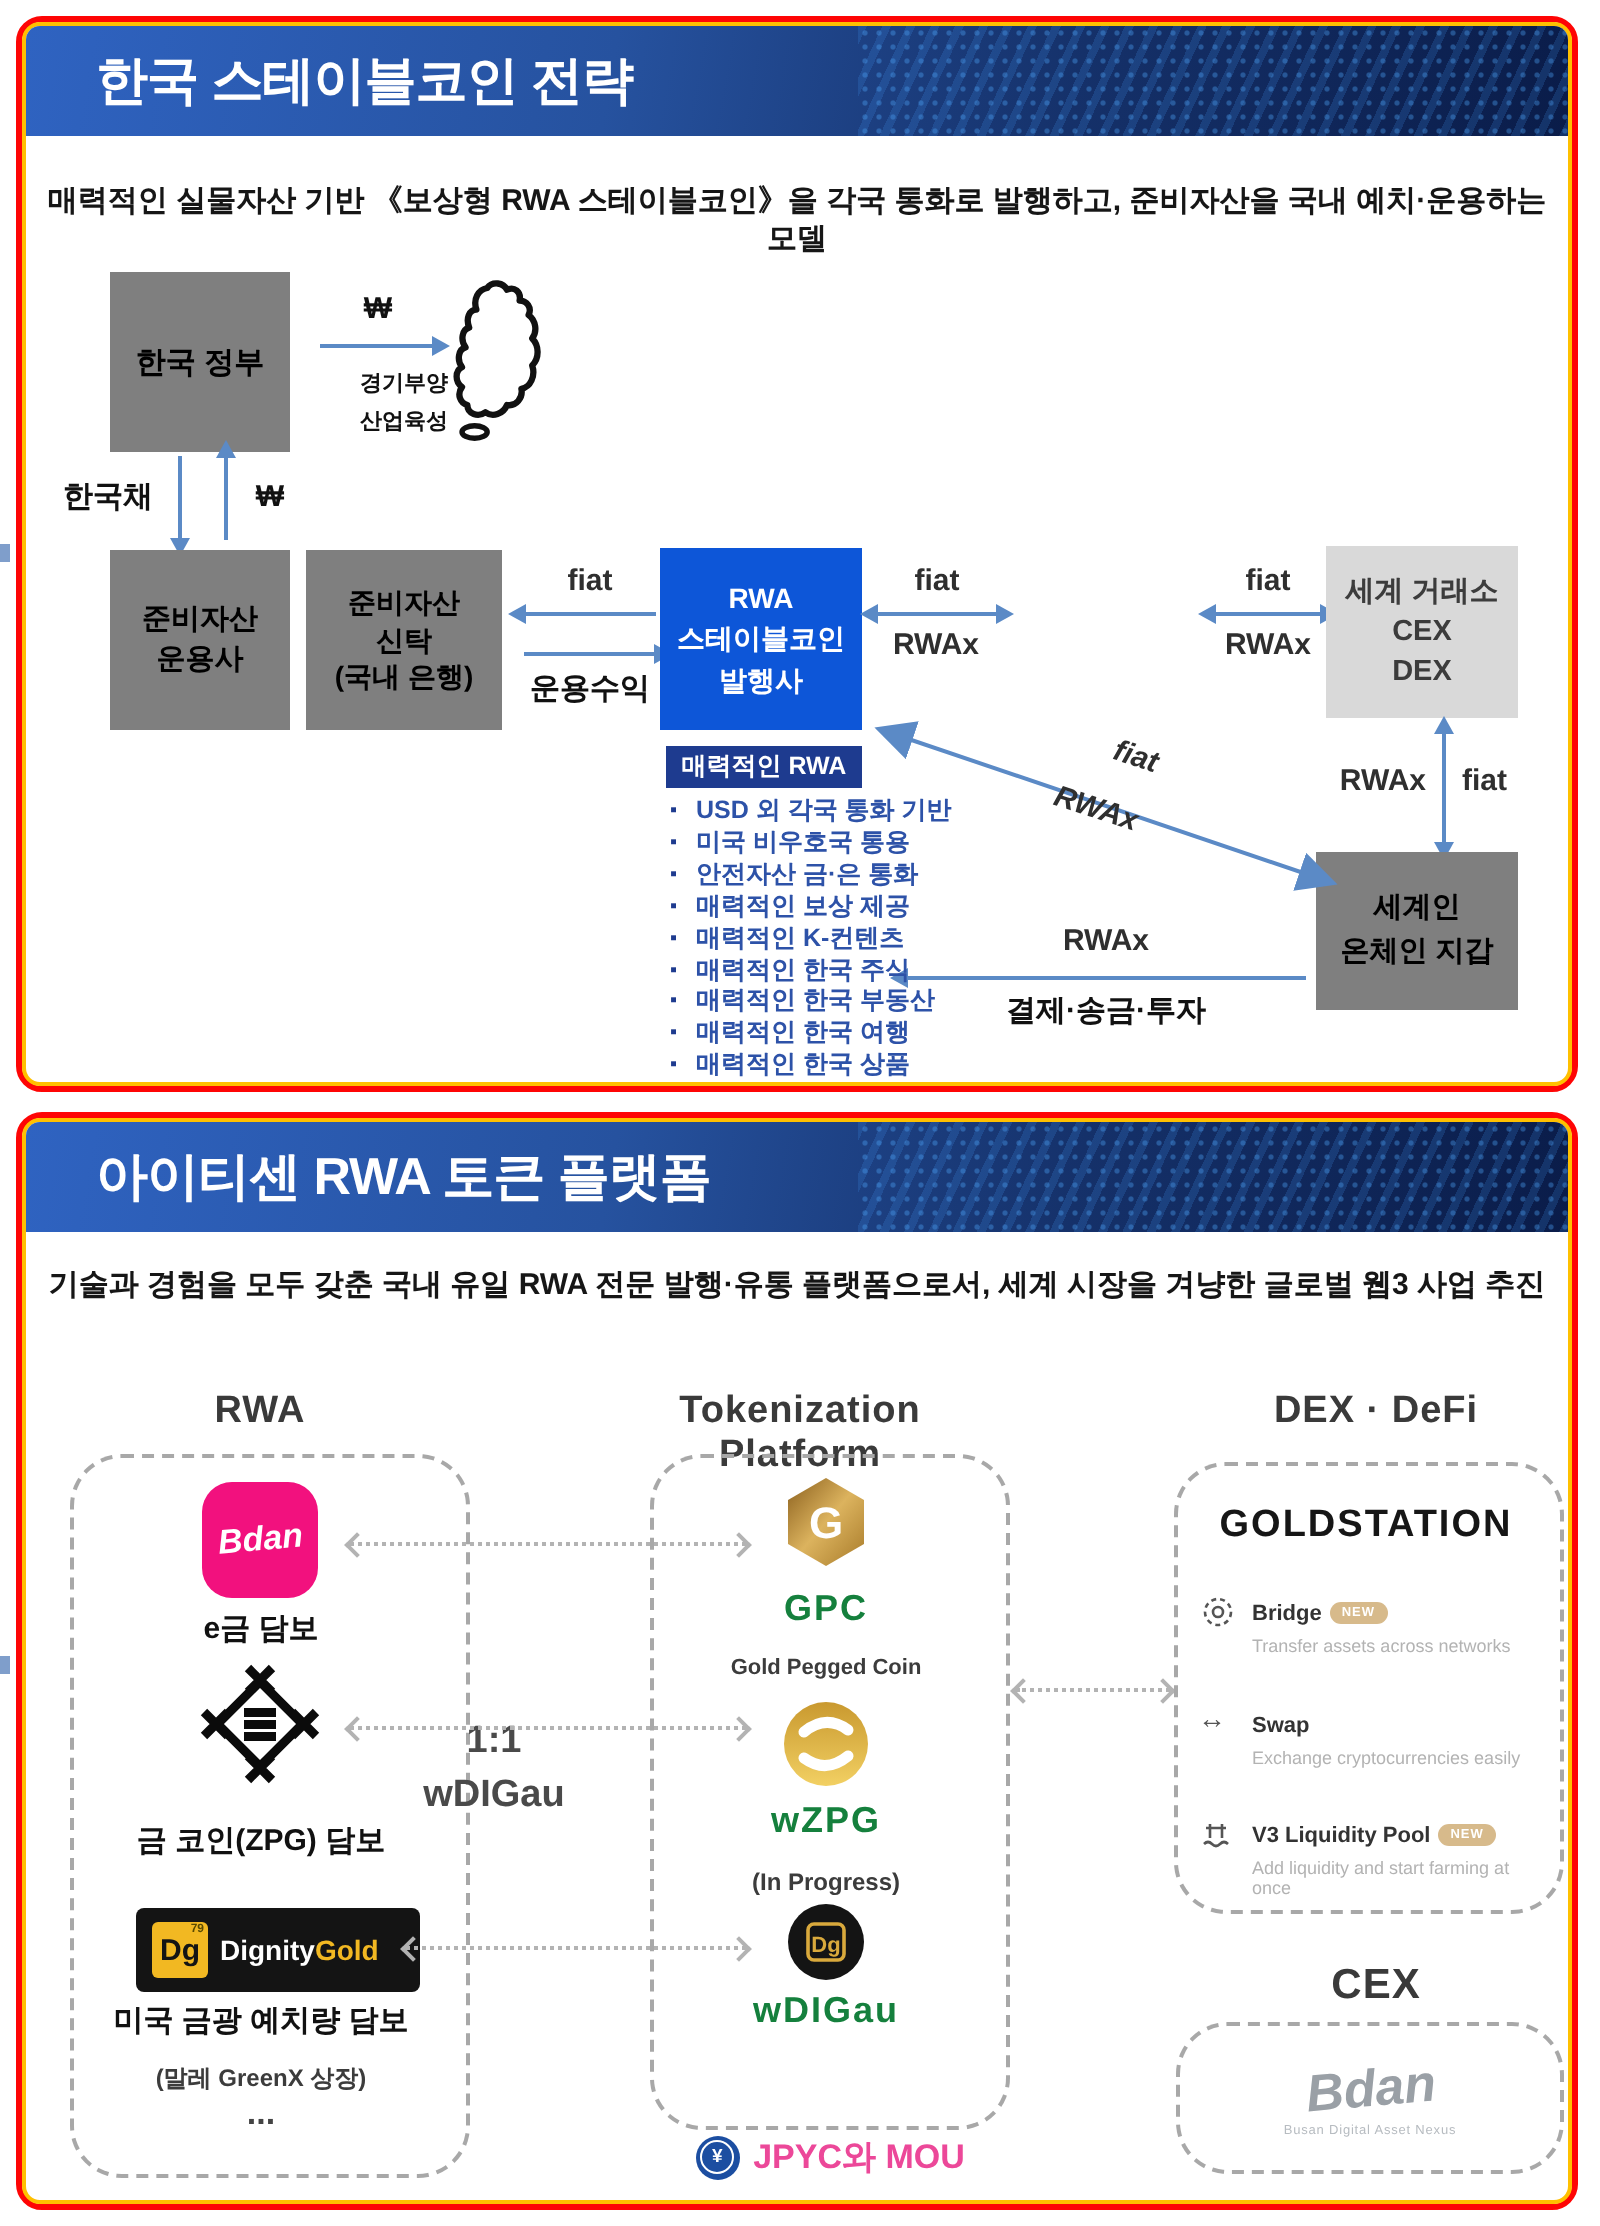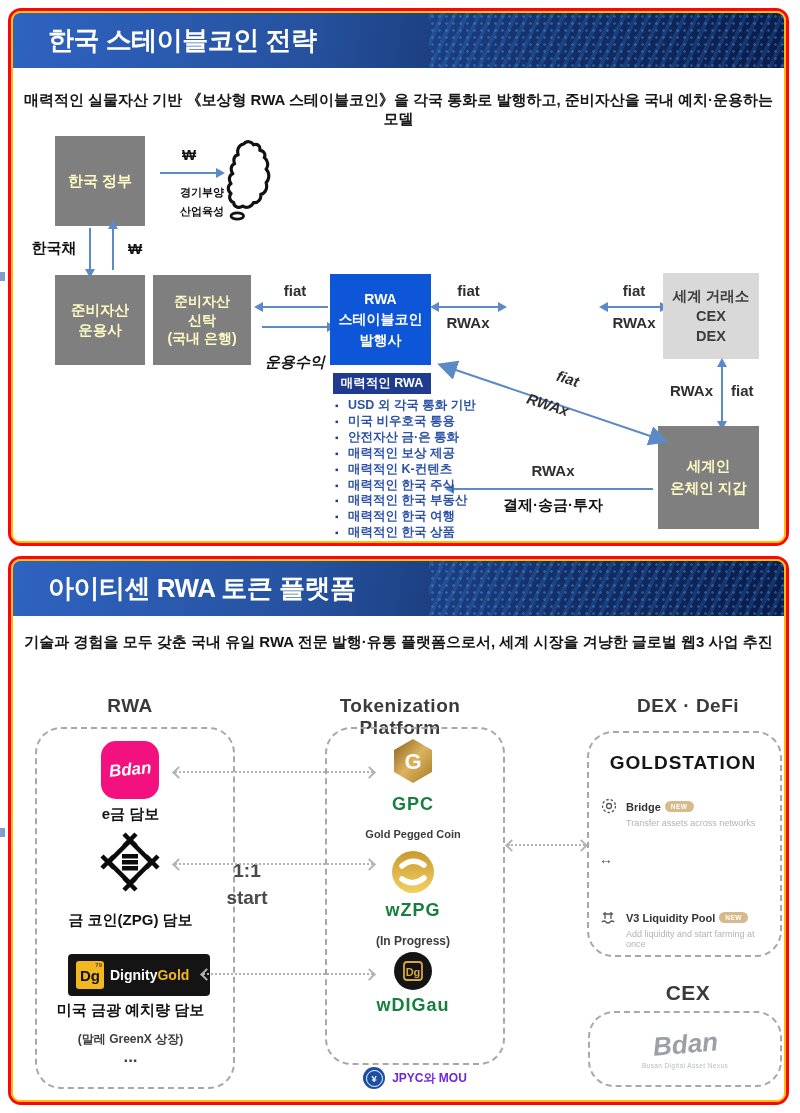--- a/index.html
+++ b/index.html
@@ -9,21 +9,21 @@
   .p2{top:556px;height:549px;}
   .inner{position:absolute;inset:0;border:2px solid #ffc000;border-radius:9px;overflow:hidden;background:#fff;}
   .banner{position:absolute;left:0;top:0;right:0;height:55px;background:linear-gradient(100deg,#2f63c1 0%,#26529f 38%,#15316a 68%,#0a1c49 100%);}
   .banner::after{content:"";position:absolute;right:0;top:0;width:46%;height:100%;
     background-image:radial-gradient(rgba(80,170,255,.45) 1px,transparent 1.6px),repeating-linear-gradient(115deg,rgba(70,160,255,.22) 0 4px,transparent 4px 11px);
     background-size:7px 7px,auto;opacity:.8;}
   .banner-title{position:absolute;left:10px;top:0;line-height:55px;color:#fff;font-size:26px;font-weight:800;letter-spacing:-.5px;z-index:2;margin-left:25px;}
   .subtitle{position:absolute;left:4px;right:4px;text-align:center;font-size:15px;font-weight:700;color:#161616;}
   .pre{white-space:pre-line;}
   .abs{position:absolute;box-sizing:border-box;}
-  .gbox{background:#7f7f7f;color:#fef9c3;display:flex;align-items:center;justify-content:center;text-align:center;font-weight:600;}
+  .gbox{background:#7f7f7f;color:#000000;display:flex;align-items:center;justify-content:center;text-align:center;font-weight:600;}
   .lbox{background:#d9d9d9;color:#3c3c3c;display:flex;align-items:center;justify-content:center;text-align:center;font-weight:600;}
   .bbox{background:#0d56d8;color:#fff;display:flex;align-items:center;justify-content:center;text-align:center;font-weight:700;}
   .lbl{position:absolute;font-size:15px;color:#2f2f2f;font-weight:600;text-align:center;}
   .klbl{position:absolute;font-size:15px;color:#111;font-weight:800;text-align:center;}
   .line{position:absolute;background:#5b8ac6;}
   .line.h{height:2px;}
   .line.v{width:2px;}
   .h.end-r::after{content:"";position:absolute;right:-8px;top:-4px;border-top:5px solid transparent;border-bottom:5px solid transparent;border-left:9px solid #5b8ac6;}
   .h.end-l::before{content:"";position:absolute;left:-8px;top:-4px;border-top:5px solid transparent;border-bottom:5px solid transparent;border-right:9px solid #5b8ac6;}
   .v.end-d::after{content:"";position:absolute;bottom:-8px;left:-4px;border-left:5px solid transparent;border-right:5px solid transparent;border-top:9px solid #5b8ac6;}
@@ -51,21 +51,21 @@
   .feat-name{font-size:11px;font-weight:700;color:#333;}
   .feat-desc{font-size:9px;color:#b3b3b3;margin-top:3px;}
   .badge{display:inline-block;background:#d7ba8b;color:#fff;font-size:6.5px;font-weight:800;padding:2px 6px;border-radius:8px;letter-spacing:.5px;vertical-align:2px;margin-left:4px;}
   .feat-icon{position:absolute;color:#555;}
   .gs{position:absolute;text-align:center;font-size:19px;font-weight:800;color:#161616;letter-spacing:1px;}
   .bdan-gray{font-size:26px;font-weight:800;font-style:italic;color:#9aa0a6;transform:rotate(-5deg);}
   .bdan-tag{font-size:6.5px;color:#b7bcc1;letter-spacing:.4px;margin-top:2px;}
   .mou{position:absolute;display:flex;align-items:center;justify-content:center;gap:7px;}
   .mou-ic{width:22px;height:22px;border-radius:50%;background:#1c4ea1;display:flex;align-items:center;justify-content:center;flex:0 0 auto;}
   .mou-ic span{width:15px;height:15px;border:1.5px solid #fff;border-radius:50%;color:#fff;font-size:9.5px;font-weight:800;display:flex;align-items:center;justify-content:center;}
-  .mou-tx{font-size:12px;font-weight:800;color:#6d28d9;}
+  .mou-tx{font-size:17px;font-weight:800;color:#ec4899;}
   .rot{transform:rotate(18deg);font-style:italic;}
   .edge-tick{position:absolute;left:0;width:5px;height:9px;background:#7f9ecb;}
 </style>
 </head>
 <body>
 
 <div class="edge-tick" style="top:272px;"></div>
 <div class="edge-tick" style="top:828px;"></div>
 
 <div class="panel p1">
@@ -92,41 +92,41 @@
 
   <div class="abs gbox pre" style="left:42px;top:262px;width:90px;height:90px;font-size:14.5px;line-height:1.4;">준비자산
 운용사</div>
   <div class="abs gbox pre" style="left:140px;top:262px;width:98px;height:90px;font-size:14px;line-height:1.35;">준비자산
 신탁
 (국내 은행)</div>
 
   <div class="line h end-l" style="left:249px;top:293px;width:66px;"></div>
   <div class="lbl" style="left:249px;top:269px;width:66px;">fiat</div>
   <div class="line h end-r" style="left:249px;top:313px;width:66px;"></div>
-  <div class="klbl" style="left:240px;top:340px;width:84px;font-style:italic;">운용수익</div>
+  <div class="klbl" style="left:240px;top:322px;width:84px;">운용수익</div>
 
   <div class="abs bbox pre" style="left:317px;top:261px;width:101px;height:91px;font-size:14px;line-height:1.45;">RWA
 스테이블코인
 발행사</div>
 
   <div class="line h end-l end-r" style="left:425px;top:293px;width:61px;"></div>
   <div class="lbl" style="left:425px;top:269px;width:61px;">fiat</div>
   <div class="lbl" style="left:420px;top:301px;width:70px;">RWAx</div>
 
   <div class="line h end-l end-r" style="left:594px;top:293px;width:54px;"></div>
   <div class="lbl" style="left:594px;top:269px;width:54px;">fiat</div>
   <div class="lbl" style="left:588px;top:301px;width:66px;">RWAx</div>
   <div class="abs lbox pre" style="left:650px;top:260px;width:96px;height:86px;font-size:14.5px;line-height:1.4;">세계 거래소
 CEX
 DEX</div>
 
   <div class="line v end-u end-d" style="left:708px;top:353px;height:56px;"></div>
   <div class="lbl" style="left:638px;top:369px;width:62px;text-align:right;">RWAx</div>
   <div class="lbl" style="left:718px;top:369px;width:42px;text-align:left;">fiat</div>
-  <div class="abs gbox pre" style="left:645px;top:413px;width:101px;height:103px;font-size:14.5px;line-height:1.45;">세계인
+  <div class="abs gbox pre" style="left:645px;top:413px;width:101px;height:79px;font-size:14.5px;line-height:1.45;">세계인
 온체인 지갑</div>
 
   <svg class="abs" style="left:420px;top:342px;" width="240" height="98">
     <defs>
       <marker id="ah" markerWidth="10" markerHeight="10" refX="8" refY="5" orient="auto-start-reverse">
         <path d="M0,0 L10,5 L0,10 Z" fill="#5b8ac6"></path>
       </marker>
     </defs>
     <line x1="8" y1="10" x2="232" y2="86" stroke="#5b8ac6" stroke-width="2" marker-start="url(#ah)" marker-end="url(#ah)"></line>
   </svg>
@@ -188,21 +188,21 @@
       <span>Dg</span>
       <span class="dg-sup">79</span>
     </span>
     <span class="dgname"><span>Dignity</span><b>Gold</b></span>
   </div>
   <div class="kname" style="left:30px;top:440px;width:175px;">미국 금광 예치량 담보</div>
   <div class="logo-sub" style="left:30px;top:460px;width:175px;font-size:12px;">(말레 GreenX 상장)</div>
   <div class="kname" style="left:30px;top:486px;width:175px;font-size:17px;color:#444;">...</div>
 
   <div class="abs pre" style="left:184px;top:296px;width:100px;text-align:center;font-size:19px;font-weight:700;color:#4a4a4a;line-height:27px;">1:1
-start</div>
+wDIGau</div>
 
   <div class="dot" style="left:162px;top:210px;width:198px;"></div>
   <div class="dot" style="left:162px;top:302px;width:198px;"></div>
   <div class="dot" style="left:190px;top:412px;width:170px;"></div>
   <div class="dot" style="left:495px;top:283px;width:77px;"></div>
 
   <div class="dash" style="left:312px;top:166px;width:176px;height:334px;"></div>
   <svg class="abs" style="left:376px;top:176px;" width="48" height="48" viewBox="0 0 48 48">
     <defs>
       <linearGradient id="gold1" x1="0" y1="0" x2="1" y2="1">
@@ -240,20 +240,24 @@
   <div class="gs" style="left:578px;top:191px;width:184px;">GOLDSTATION</div>
   <svg class="feat-icon" style="left:588px;top:237px;" width="16" height="16">
     <circle cx="8" cy="8" r="6.5" fill="none" stroke="#555" stroke-width="1.3" stroke-dasharray="2.5 2"></circle>
     <circle cx="8" cy="8" r="2.5" fill="none" stroke="#555" stroke-width="1.3"></circle>
   </svg>
   <div class="feat" style="left:613px;top:236px;width:145px;">
     <span class="feat-name">Bridge</span><span class="badge">NEW</span>
     <div class="feat-desc">Transfer assets across networks</div>
   </div>
   <div class="feat-icon" style="left:586px;top:290px;font-size:14px;font-weight:700;">↔</div>
+  <div class="feat" style="left:613px;top:292px;width:145px;">
+    <span class="feat-name">Swap</span>
+    <div class="feat-desc">Exchange cryptocurrencies easily</div>
+  </div>
   <svg class="feat-icon" style="left:587px;top:348px;" width="16" height="16">
     <path d="M5,3 v7 M11,3 v7 M3,5 h10" stroke="#555" stroke-width="1.3" fill="none"></path>
     <path d="M2,13 q2,-2 4,0 q2,2 4,0 q2,-2 4,0" stroke="#555" stroke-width="1.3" fill="none"></path>
   </svg>
   <div class="feat" style="left:613px;top:347px;width:150px;">
     <span class="feat-name">V3 Liquidity Pool</span><span class="badge">NEW</span>
     <div class="feat-desc">Add liquidity and start farming at once</div>
   </div>
 
   <div class="colhdr" style="left:595px;top:420px;width:160px;font-size:21px;">CEX</div>

